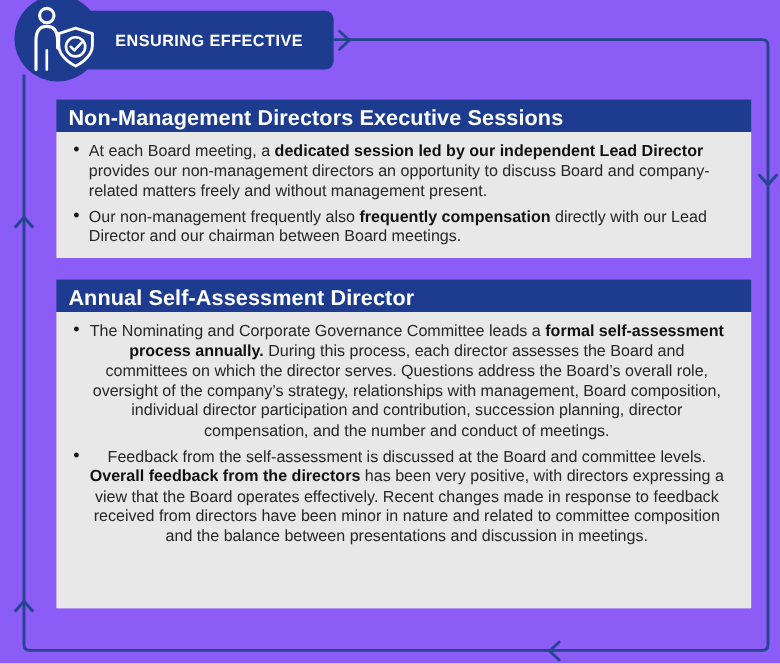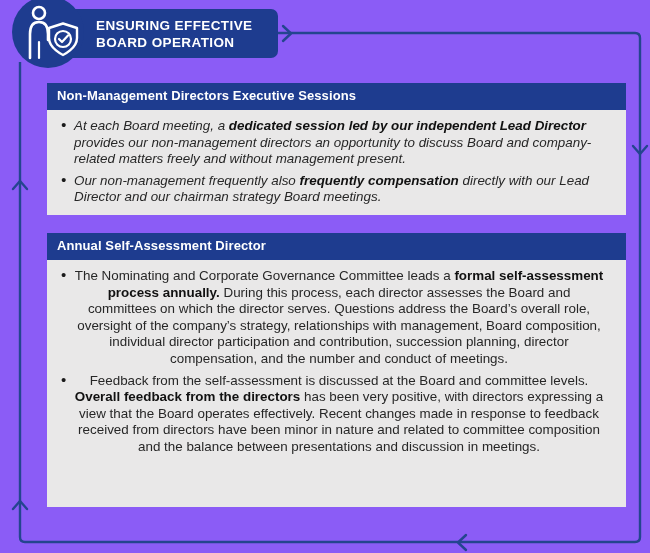--- a/index.html
+++ b/index.html
@@ -30,81 +30,80 @@
   }
   .title-pill .line{
     color:#ffffff;font-weight:bold;font-size:13.5px;line-height:17px;
     letter-spacing:0.4px;
   }
   .section{
     position:absolute;left:47px;width:579px;z-index:1;
   }
   .section-header{
     background:var(--navy);height:27px;box-sizing:border-box;
-    color:#ffffff;font-weight:bold;font-size:13px;
+    color:#ffffff;font-weight:bold;font-size:18px;
     padding:5px 0 0 10px;letter-spacing:0.1px;
   }
   .section-body{
     background:var(--boxgray);box-sizing:border-box;overflow:hidden;
   }
   .section-body ul{
     list-style:none;margin:0;padding:8px 22px 0 12px;
   }
   .section-body li{
     position:relative;padding-left:15px;margin-bottom:5px;
     color:var(--ink);font-size:13.4px;line-height:16.6px;
   }
   .section-body li::before{
     content:"\2022";position:absolute;left:2px;top:-1px;
     font-size:15px;color:#1a1a1a;
   }
   .section-body b{font-weight:bold;color:#111;}
   #section-1{top:83px;}
-  #section-1 .section-body{height:105px;font-style:italic;}
+  #section-1 .section-body{height:105px;}
   #section-2{top:233px;}
   #section-2 .section-body{height:247px;text-align:center;}
 </style>
 </head>
 <body>
 
 <div class="canvas">
 
   <svg class="flow-svg" width="650" height="553" viewBox="0 0 650 553">
     <path d="M278,33 H635 Q640,33 640,38 V537 Q640,542 635,542 H25 Q20,542 20,537 V62" fill="none" stroke="var(--line)" stroke-width="2.4" stroke-linejoin="round"></path>
     <path d="M283,26 L291,33.5 L283,41" fill="none" stroke="var(--line)" stroke-width="2.4" stroke-linecap="round" stroke-linejoin="round"></path>
     <path d="M633,146 L640,154 L647,146" fill="none" stroke="var(--line)" stroke-width="2.4" stroke-linecap="round" stroke-linejoin="round"></path>
     <path d="M466,535 L458,542.5 L466,550" fill="none" stroke="var(--line)" stroke-width="2.4" stroke-linecap="round" stroke-linejoin="round"></path>
     <path d="M13,189 L20,181 L27,189" fill="none" stroke="var(--line)" stroke-width="2.4" stroke-linecap="round" stroke-linejoin="round"></path>
     <path d="M13,509 L20,501 L27,509" fill="none" stroke="var(--line)" stroke-width="2.4" stroke-linecap="round" stroke-linejoin="round"></path>
   </svg>
 
   <div class="title-pill">
     <span class="line">ENSURING EFFECTIVE</span>
-    <span class="line">BOARD OPERATION</span>
   </div>
 
   <div class="badge-circle">
     <svg width="72" height="72" viewBox="0 0 72 72">
 
       <circle cx="27" cy="17" r="6" fill="none" stroke="#ffffff" stroke-width="2.6"></circle>
       <path d="M18,62 V38 C18,29 22,26 27,26 C32,26 36,29 36,38 V44" fill="none" stroke="#ffffff" stroke-width="2.6" stroke-linecap="round"></path>
       <path d="M27,62 V46" fill="none" stroke="#ffffff" stroke-width="2.2" stroke-linecap="round"></path>
 
       <path d="M37,32 L51,27.5 L65,32 V42 C65,52.5 51,59 51,59 C51,59 37,52.5 37,42 Z" fill="#1e3c8f" stroke="#ffffff" stroke-width="2.4" stroke-linejoin="round"></path>
       <circle cx="51" cy="43" r="8" fill="none" stroke="#ffffff" stroke-width="2.2"></circle>
       <path d="M47,43 L50,46 L56,39.5" fill="none" stroke="#ffffff" stroke-width="2.2" stroke-linecap="round" stroke-linejoin="round"></path>
     </svg>
   </div>
 
   <div class="section" id="section-1">
     <div class="section-header">Non-Management Directors Executive Sessions</div>
     <div class="section-body">
       <ul>
           <li><span>At each Board meeting, a </span><b>dedicated session led by our independent Lead Director</b><span> provides our non-management directors an opportunity to discuss Board and company-related matters freely and without management present.</span></li>
-          <li><span>Our non-management frequently also </span><b>frequently compensation</b><span> directly with our Lead Director and our chairman strategy Board meetings.</span></li>
+          <li><span>Our non-management frequently also </span><b>frequently compensation</b><span> directly with our Lead Director and our chairman between Board meetings.</span></li>
         </ul>
     </div>
   </div>
 
   <div class="section" id="section-2">
     <div class="section-header">Annual Self-Assessment Director</div>
     <div class="section-body">
       <ul>
           <li><span>The Nominating and Corporate Governance Committee leads a </span><b>formal self-assessment process annually.</b><span> During this process, each director assesses the Board and committees on which the director serves. Questions address the Board’s overall role, oversight of the company’s strategy, relationships with management, Board composition, individual director participation and contribution, succession planning, director compensation, and the number and conduct of meetings.</span></li>
           <li><span>Feedback from the self-assessment is discussed at the Board and committee levels. </span><b>Overall feedback from the directors</b><span> has been very positive, with directors expressing a view that the Board operates effectively. Recent changes made in response to feedback received from directors have been minor in nature and related to committee composition and the balance between presentations and discussion in meetings.</span></li>

